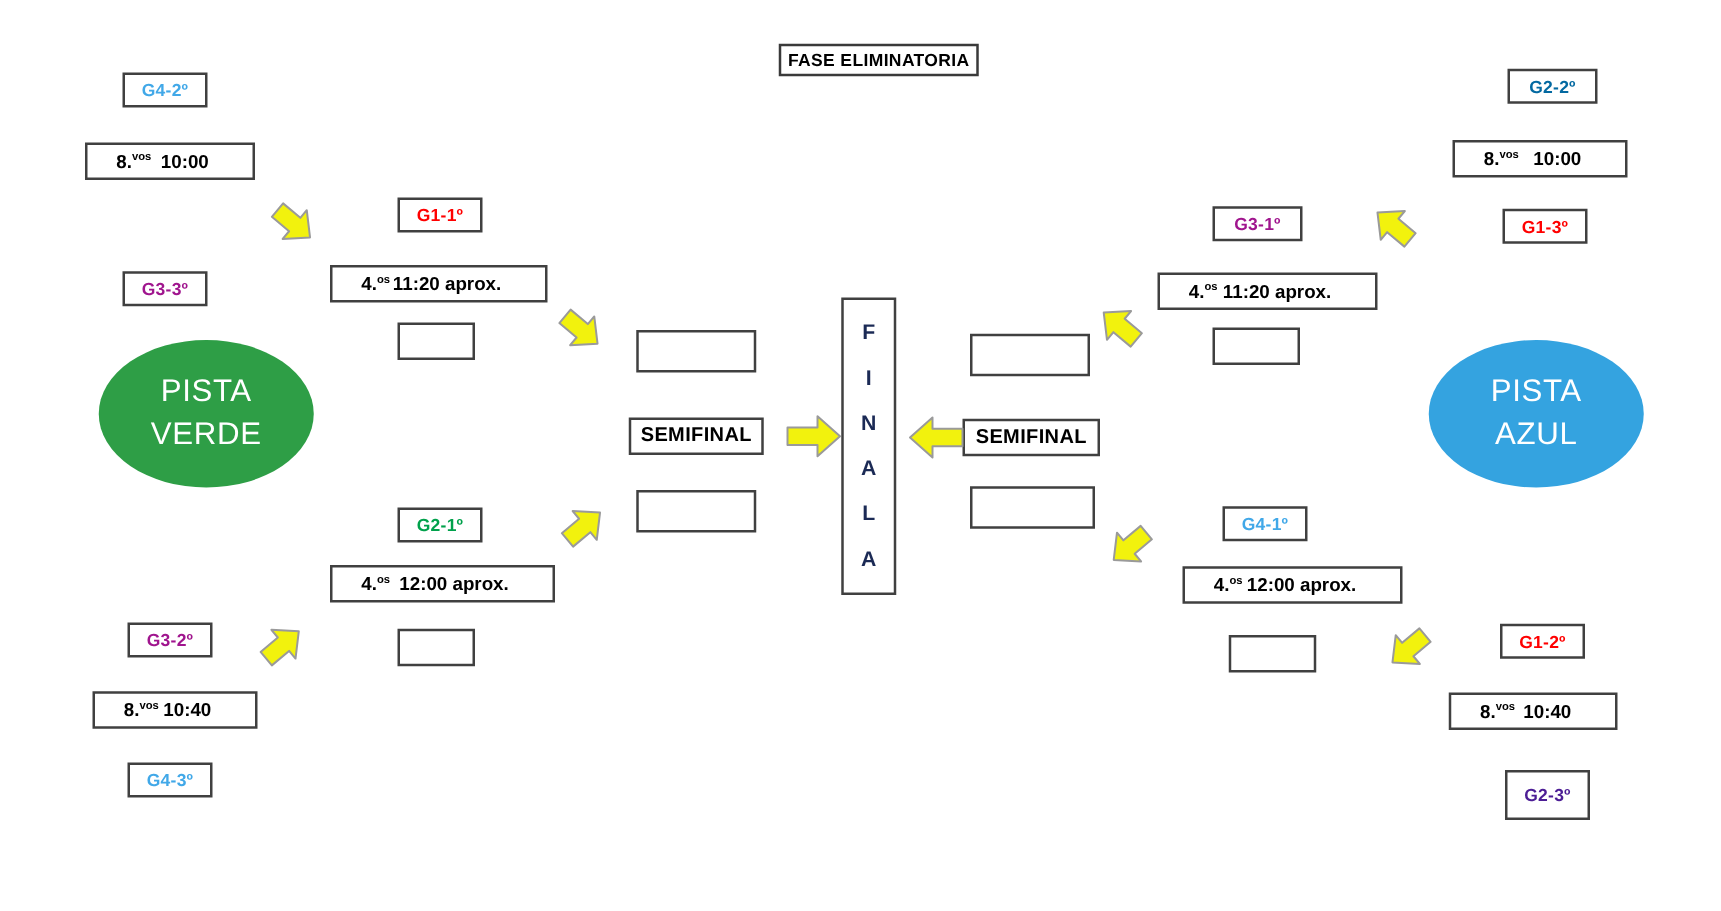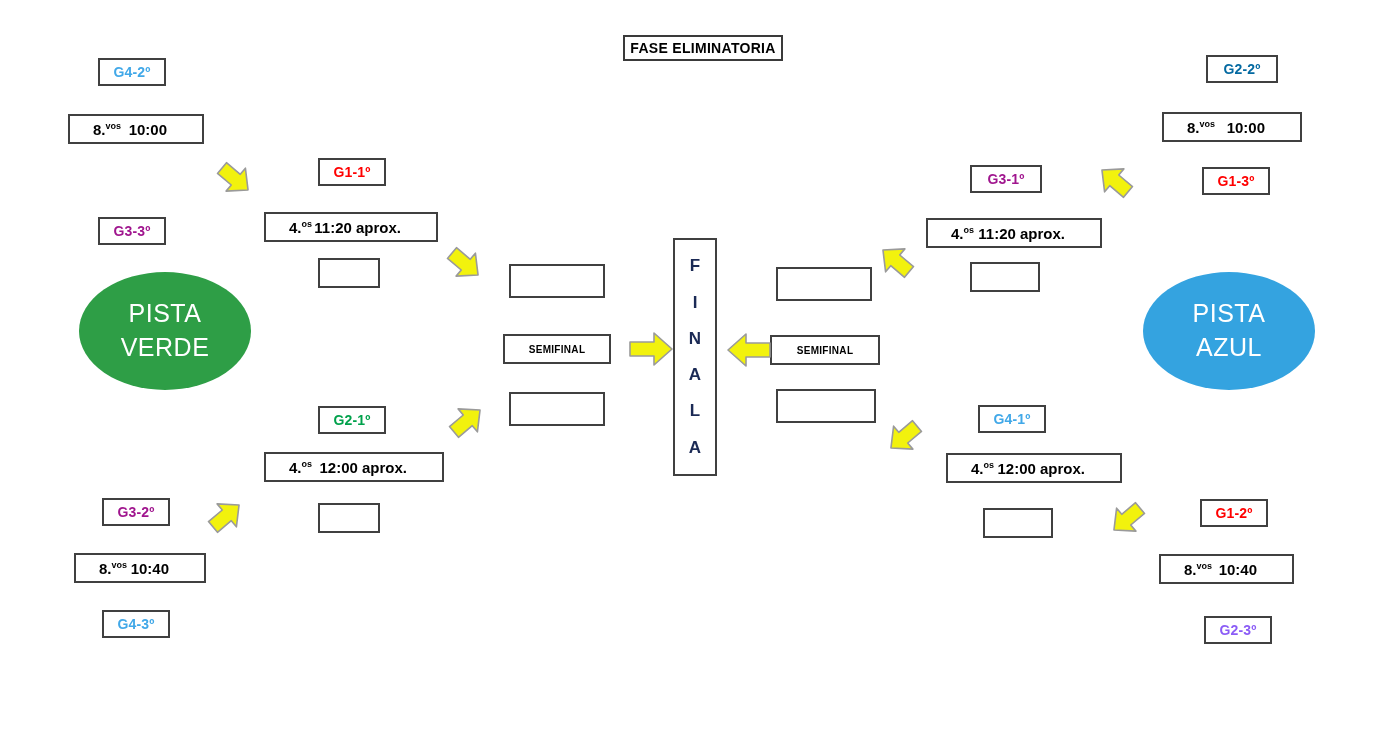--- a/index.html
+++ b/index.html
@@ -42,21 +42,21 @@
   .round .sup {
     font-size: 9px;
     vertical-align: super;
     text-transform: lowercase;
   }
   .round .rtime {
     margin-left: auto;
     padding-right: 12px;
   }
   .empty { background:#ffffff; }
-  .semifinal { font-size: 10px; letter-spacing: .3px; }
+  .semifinal { font-size: 16px; letter-spacing: .3px; }
   .header-box {
     font-size: 14px;
     letter-spacing: .3px;
     border: 2px solid #3a3a3a;
     text-align: center;
   }
   
   .final-col {
     position: absolute;
     box-sizing: border-box;
@@ -262,20 +262,20 @@
         <polygon points="4,14 22,14 22,6 38,21 22,36 22,28 4,28" fill="#F2F20D" stroke="#9A9A9A" stroke-width="1.6" stroke-linejoin="round"></polygon>
       </g>
     </svg>
   </div>
 
   <div class="box round" style="left:1159px; top:554px; width:135px; height:30px;">
     <span class="rlabel"><span>8.</span><span class="sup">vos</span></span>
     <span class="rtime">10:40</span>
   </div>
 
-  <div class="box grp" style="left: 1204px; top: 616px; width: 68px; height: 28px; color: #8b5cf6;">G2-3º</div>
+  <div class="box grp" style="left: 1204px; top: 616px; width: 68px; height: 40px; color: #4c1d95;">G2-3º</div>
 
   <div class="pista" style="left:1143px; top:272px; width:172px; height:118px; background:#34A3E0;">
     <span>PISTA</span>
     <span>AZUL</span>
   </div>
 
 </div>
 
 </body></html>

